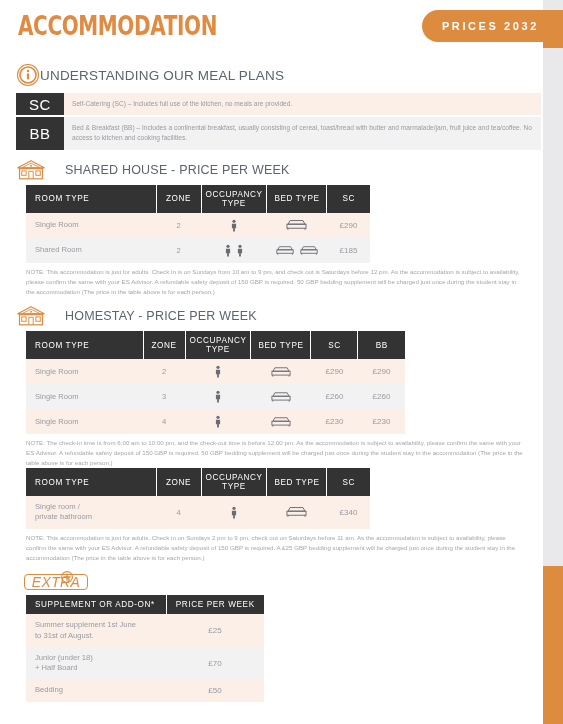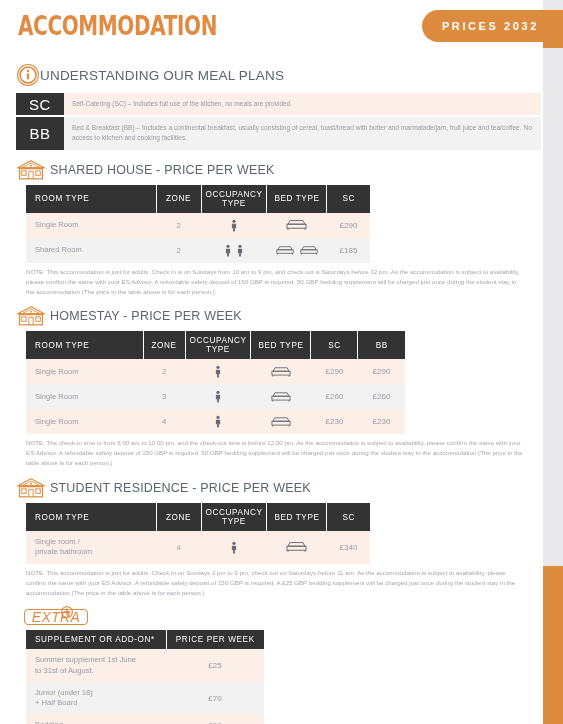--- a/index.html
+++ b/index.html
@@ -94,21 +94,21 @@
     font-size: 6.6px;
     line-height: 1.55;
     padding: 6px 8px;
     display: flex; align-items: center;
   }
   .plan-row.alt .plan-desc { background: #f2f2f3; }
 
   
   .sec-head {
     display: flex; align-items: center;
-    gap: 4px;
+    gap: 19px;
     margin: 9px 0 4px 4px;
   }
   .house-icon { width: 30px; height: 22px; flex: 0 0 30px; }
   .sec-title {
     font-size: 12.5px;
     color: #5b6470;
     letter-spacing: 0.2px;
   }
 
   
@@ -367,34 +367,20 @@
             </svg>
         </td>
         <td class="price">£230</td>
         <td class="price">£230</td>
       </tr>
     </tbody>
   </table>
 
   <div class="note" id="note-homestay-el">NOTE: The check-in time is from 6:00 am to 10:00 pm, and the check-out time is before 12:00 pm.  As the accommodation is subject to availability, please confirm the same with your ES Advisor. A refundable safety deposit of 150 GBP is required. 50 GBP bedding supplement will be charged just once during the student stay in the accommodation  (The price in the table above is for each person.)</div>
 
-  <div class="sec-head">
-    <span class="house-icon">
-      <svg viewBox="0 0 34 24" width="30" height="22">
-        <path d="M17 1.5 L32 9.5 L2 9.5 Z" fill="none" stroke="#dd8b3f" stroke-width="1.4" stroke-linejoin="round"></path>
-        <path d="M17 4.2 L27.5 9.5 L6.5 9.5 Z" fill="none" stroke="#dd8b3f" stroke-width="1"></path>
-        <rect x="4" y="10.5" width="26" height="11.5" fill="none" stroke="#dd8b3f" stroke-width="1.4"></rect>
-        <rect x="6.5" y="13" width="5" height="5" fill="none" stroke="#dd8b3f" stroke-width="1.1"></rect>
-        <rect x="22.5" y="13" width="5" height="5" fill="none" stroke="#dd8b3f" stroke-width="1.1"></rect>
-        <path d="M14.5 22 L14.5 13.5 L19.5 13.5 L19.5 22" fill="none" stroke="#dd8b3f" stroke-width="1.1"></path>
-        <circle cx="17" cy="7.2" r="1.1" fill="#dd8b3f"></circle>
-      </svg>
-    </span>
-    <span class="sec-title">STUDENT RESIDENCE - PRICE PER WEEK</span>
-  </div>
 
   <table class="t-res">
     <thead>
       <tr>
         <th class="left" style="width:130px">ROOM TYPE</th>
         <th style="width:45px">ZONE</th>
         <th style="width:58px">OCCUPANCY TYPE</th>
         <th style="width:60px">BED TYPE</th>
         <th style="width:43px">SC</th>
       </tr>

